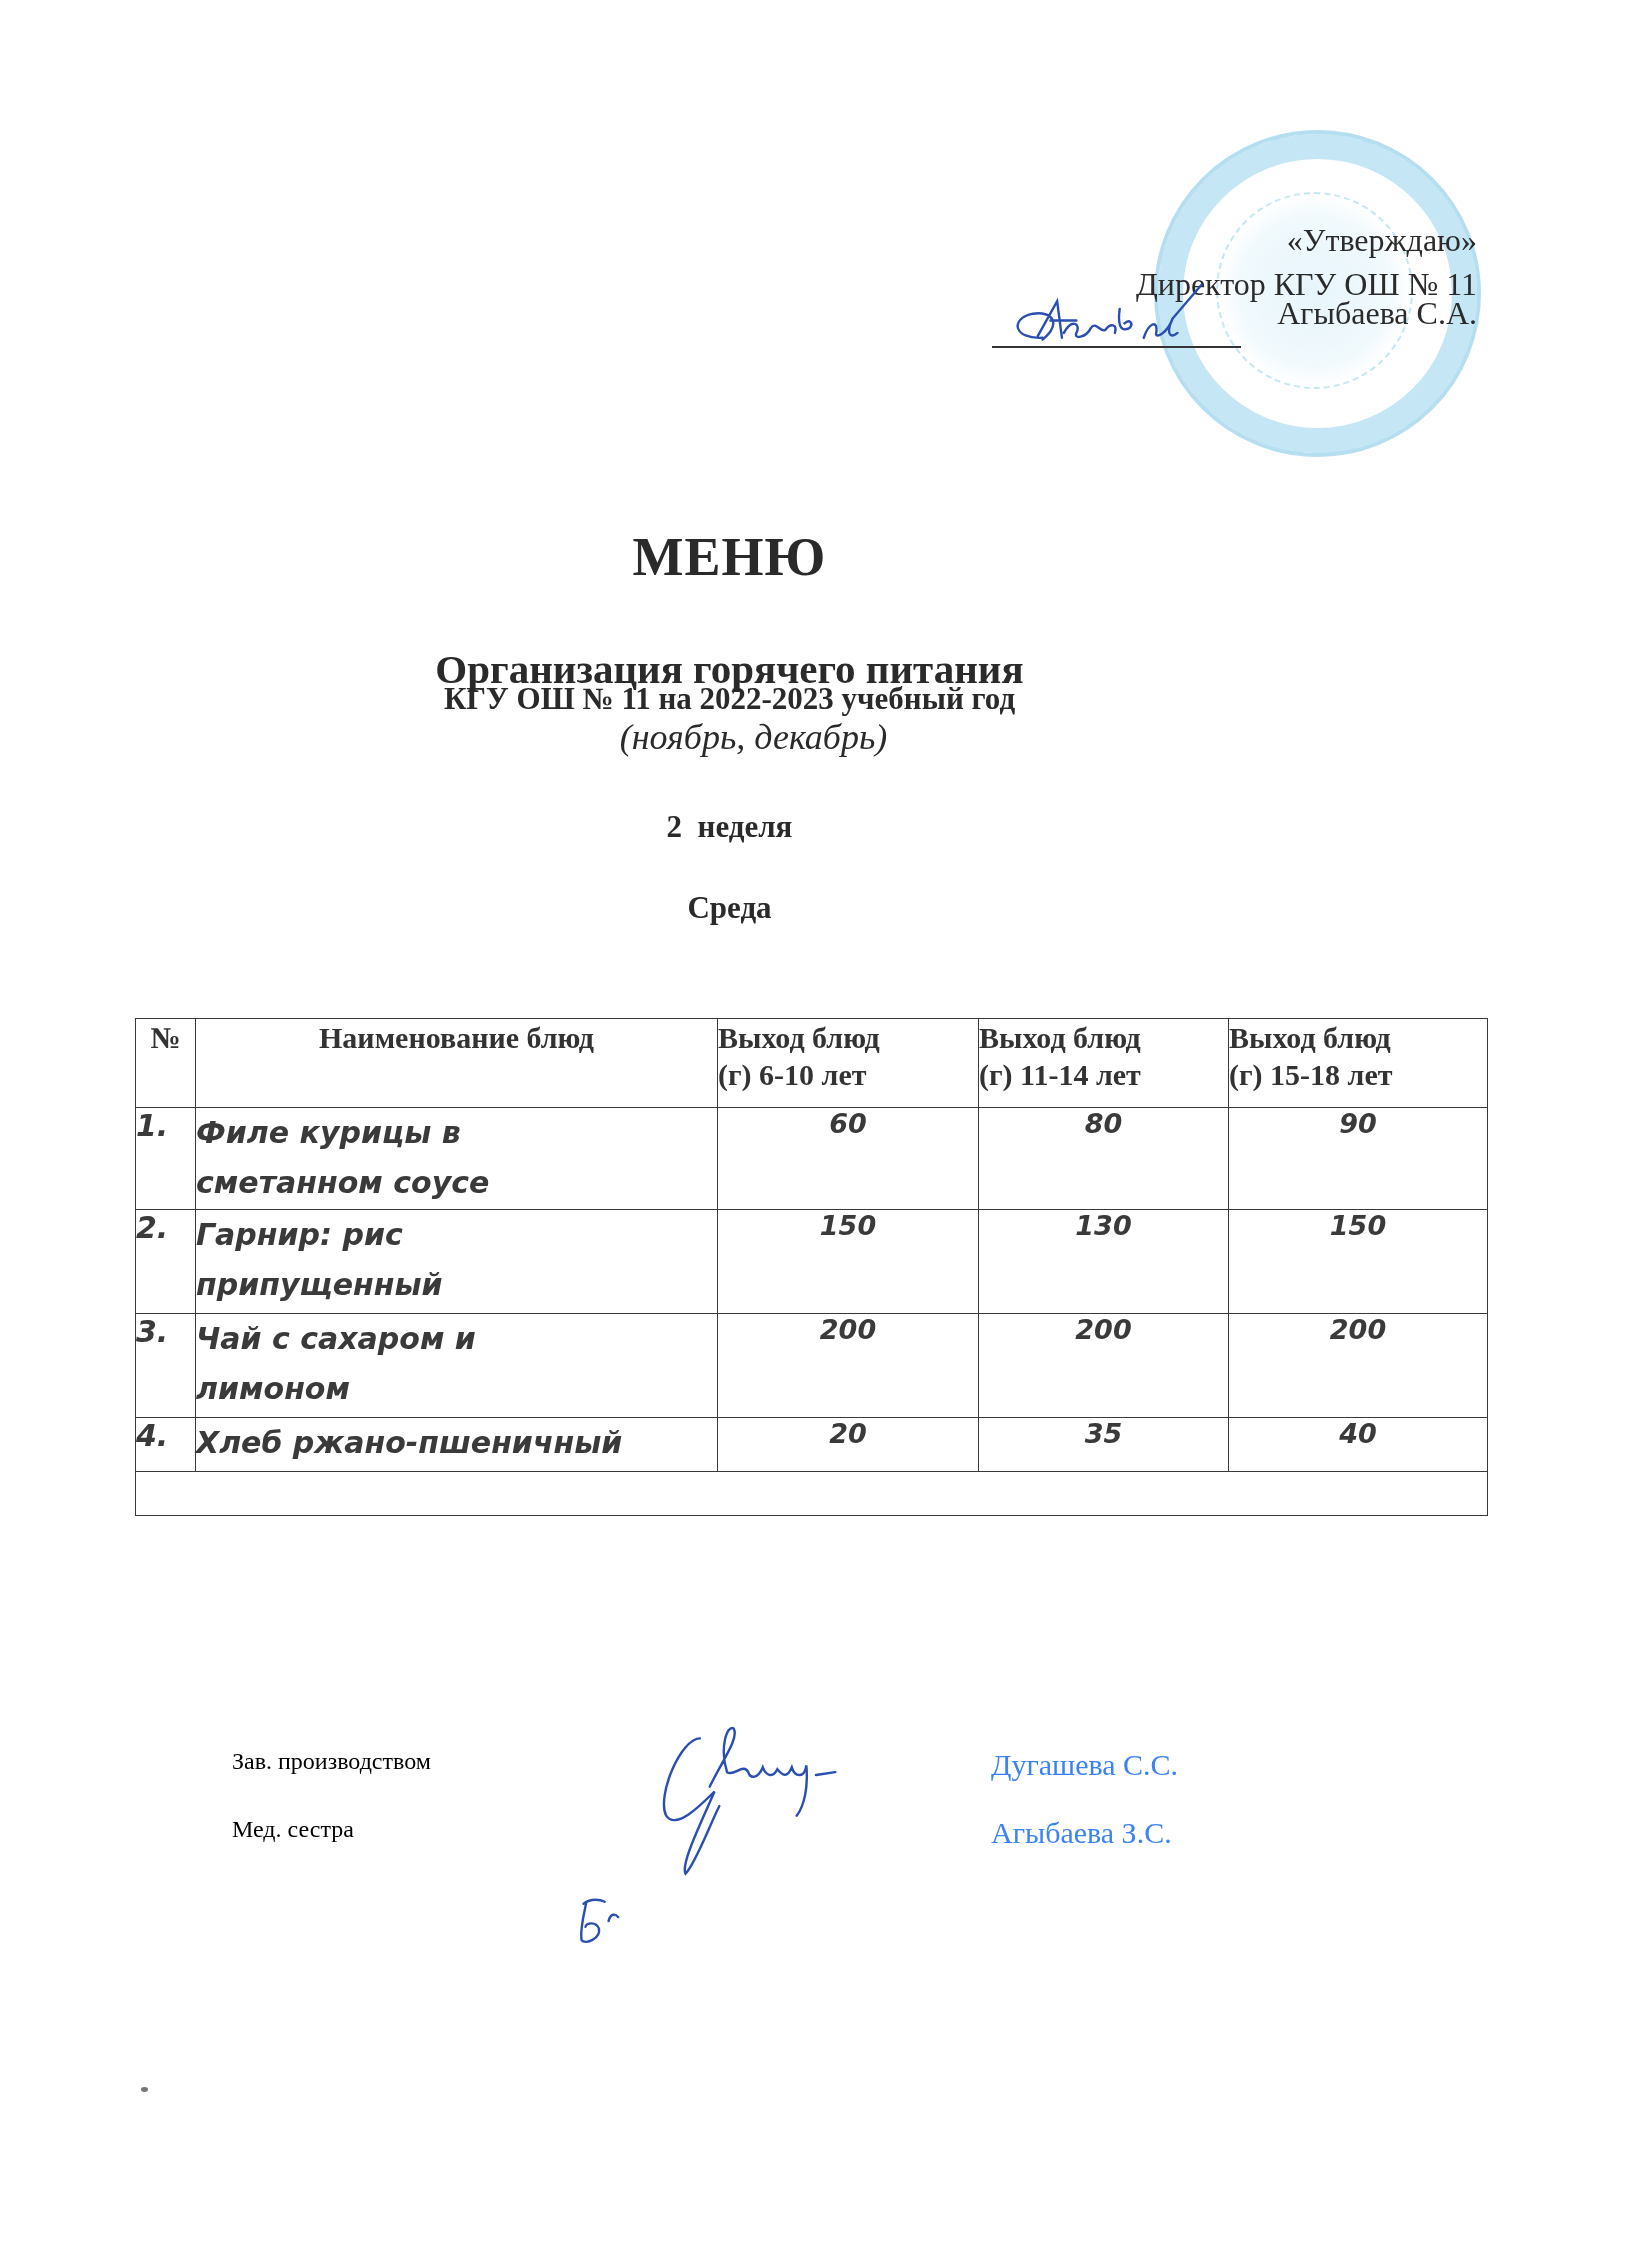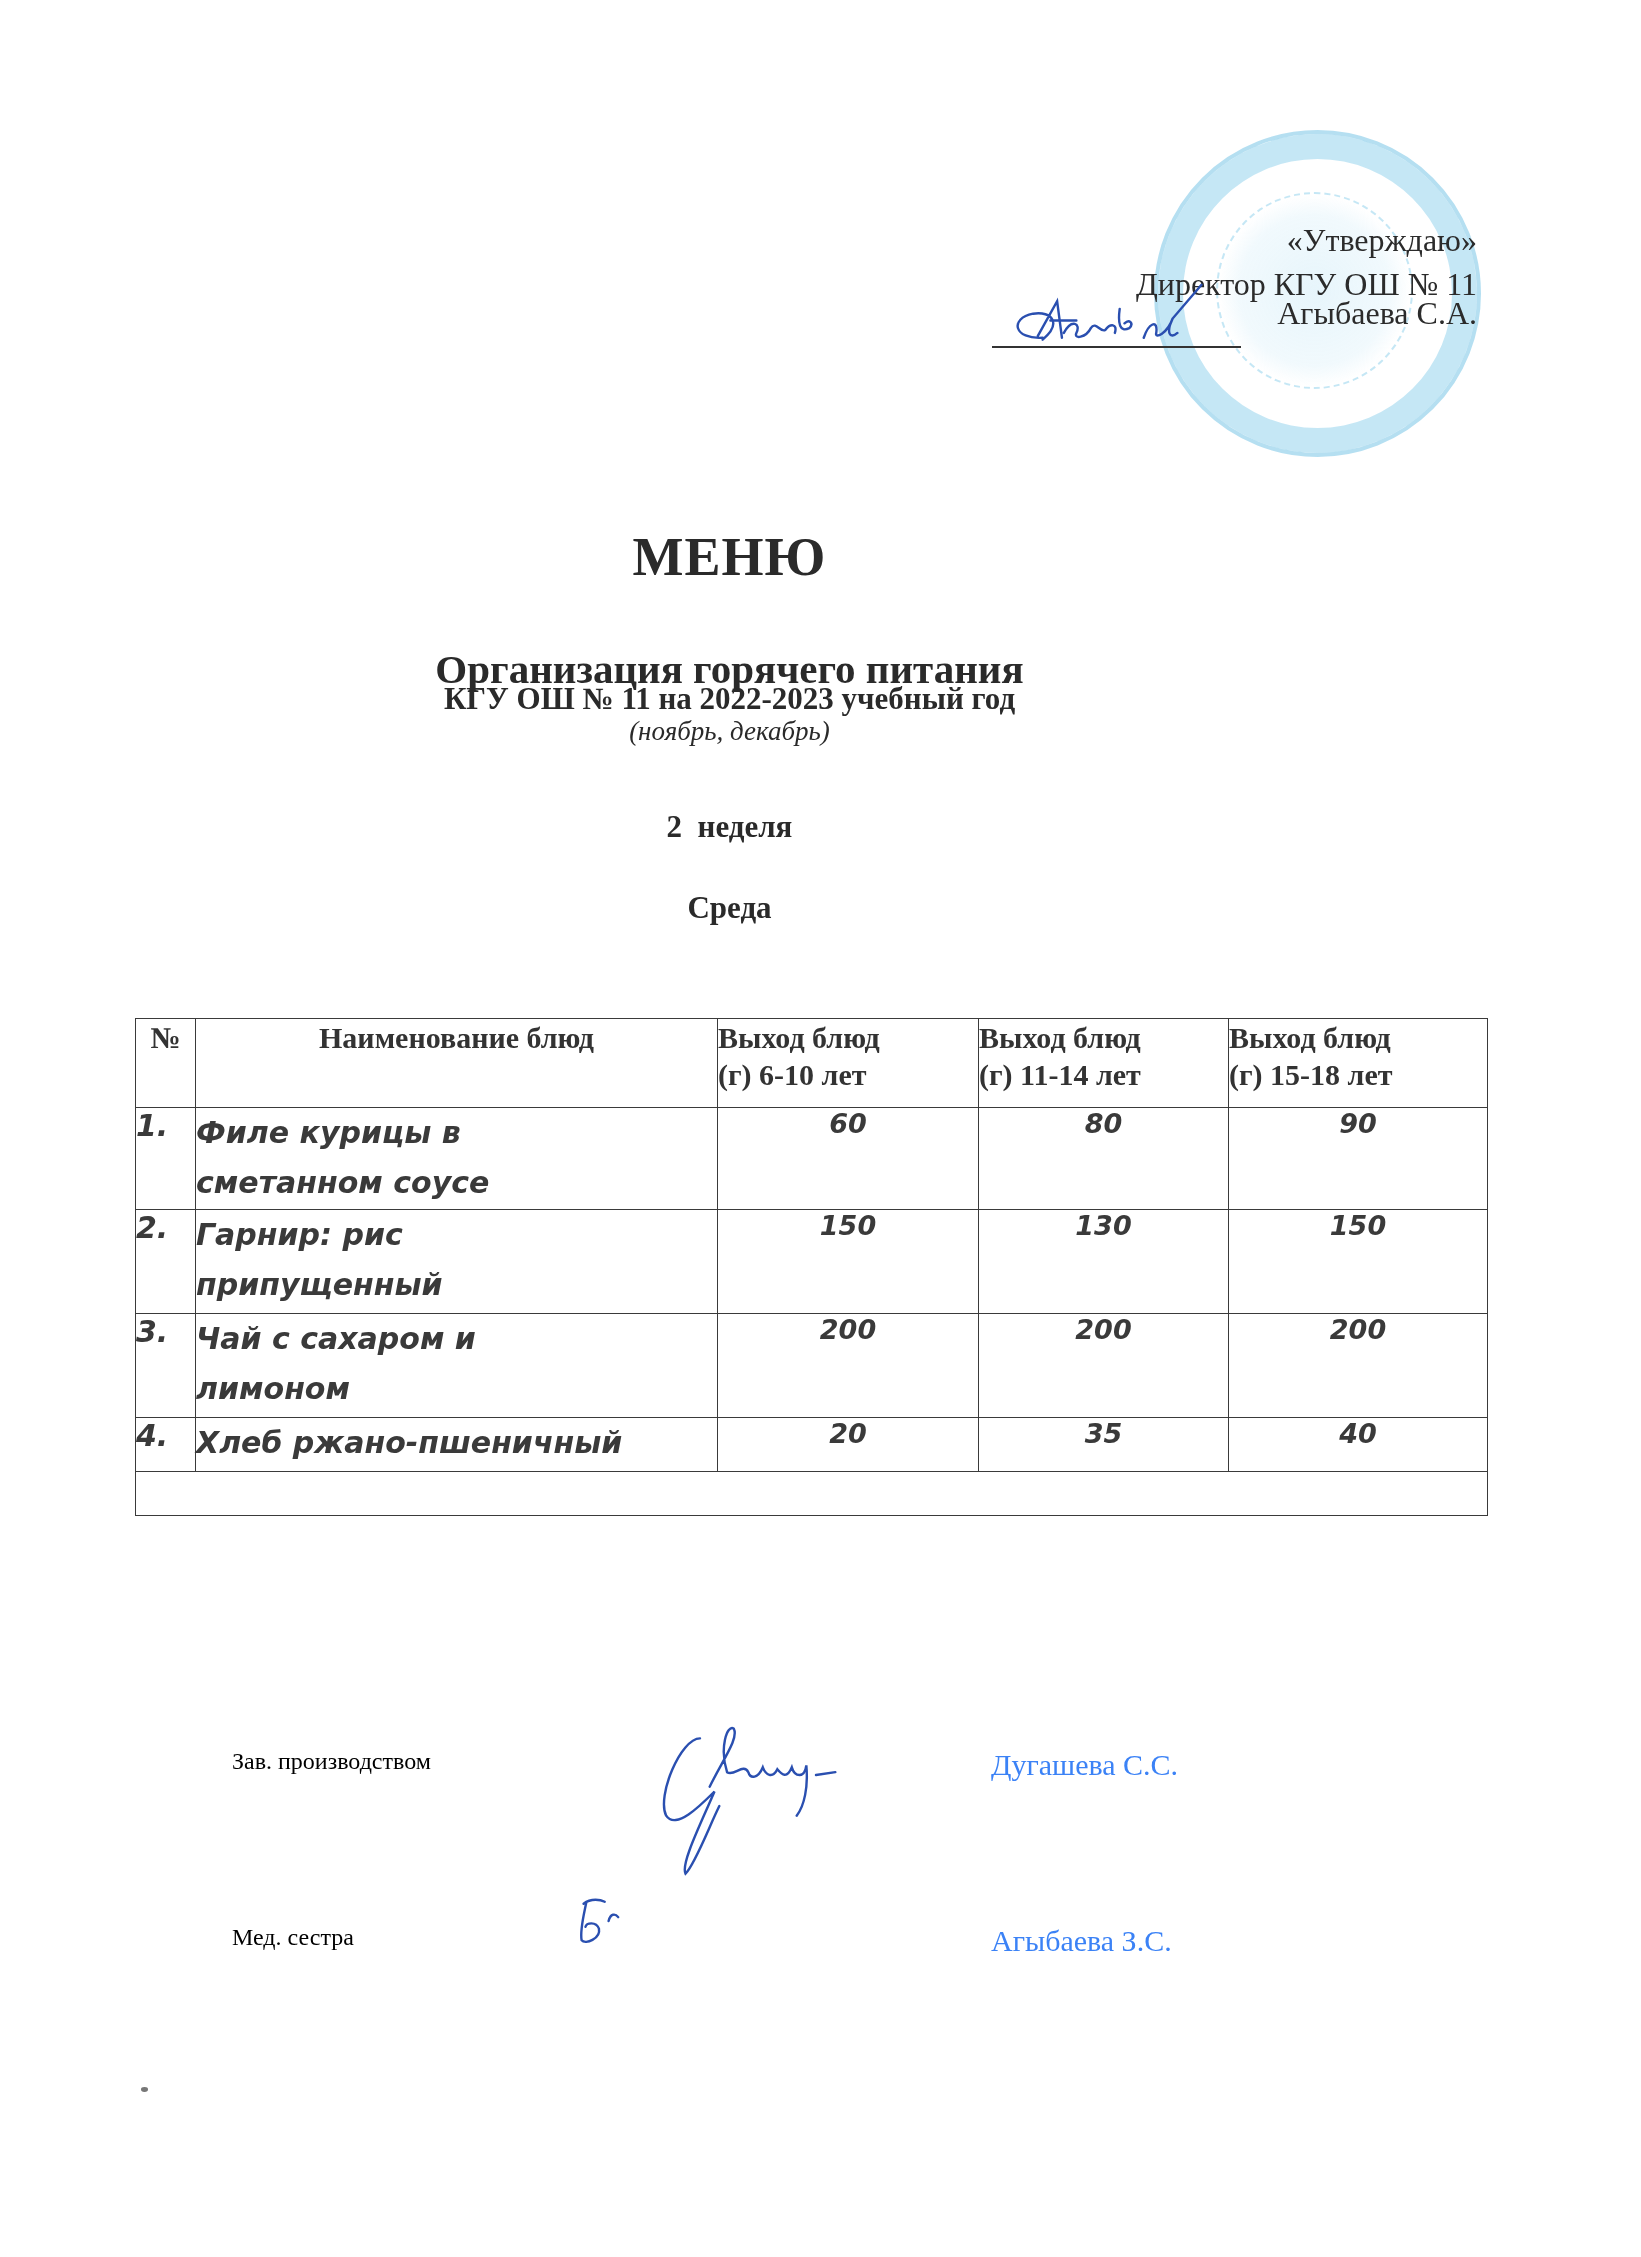--- a/index.html
+++ b/index.html
@@ -20,21 +20,21 @@
   .approve.l2 { top: 268px; }
   .approve.l3 { top: 297px; }
   .sign-line { position: absolute; left: 992px; top: 346px; width: 249px; height: 1.9px; background: #333; }
   .sig1 { position: absolute; left: 1004px; top: 280px; width: 241px; height: 77px; }
 
   
   .center { position: absolute; left: 0; width: 1459px; text-align: center; }
   .title { top: 526px; font-size: 54px; font-weight: bold; letter-spacing: 1px; }
   .sub1 { top: 645px; font-size: 41px; font-weight: bold; }
   .sub2 { top: 681px; font-size: 31px; font-weight: bold; }
-  .sub3 { top: 716px; font-size: 27px; font-style: italic; }
+  .sub3 { top: 716px; font-size: 36px; font-style: italic; padding-left: 24px; }
   .week { top: 809px; font-size: 31px; font-weight: bold; word-spacing: 7.7px; }
   .day  { top: 890px; font-size: 31px; font-weight: bold; }
 
   
   table.menu { position: absolute; left: 135px; top: 1018px; border-collapse: collapse; table-layout: fixed; width: 1352px; }
   table.menu td, table.menu th { border: 1.4px solid #3a3a3a; padding: 0; vertical-align: top; }
   th { font-family: "Liberation Serif", serif; font-weight: bold; font-size: 30px; line-height: 37px; text-align: center; color: #333; }
   th.num { font-size: 30px; padding-top: 7.7px; }
   th.name { padding-top: 7.7px; }
   th.age { text-align: left; padding: 3.9px 0 0 9.7px; }
@@ -48,21 +48,21 @@
   tr.r2 { height: 104px; }
   tr.r3 { height: 104px; }
   tr.r4 { height: 54px; }
   tr.empty { height: 44px; }
   tr.calrow { height: 47px; }
 
   
   .sig-role { position: absolute; left: 232px; font-size: 24px; color: #000000; }
   .sig-name { position: absolute; left: 991px; font-size: 30px; color: #3b82f6; }
   .role1 { top: 1748px; }
-  .role2 { top: 1924px; text-align: center; }
+  .role2 { top: 1816px; text-align: center; }
   .sig2 { position: absolute; left: 642px; top: 1719px; width: 290px; height: 174px; }
   .sig3 { position: absolute; left: 572px; top: 1892px; width: 77px; height: 58px; }
   .speck { position: absolute; left: 141px; top: 2087px; width: 6.8px; height: 4.8px; border-radius: 50%; background: #777; }
 </style>
 </head>
 <body>
 
 <div class="stamp">
   <div class="stamp-inner"></div>
 </div>

